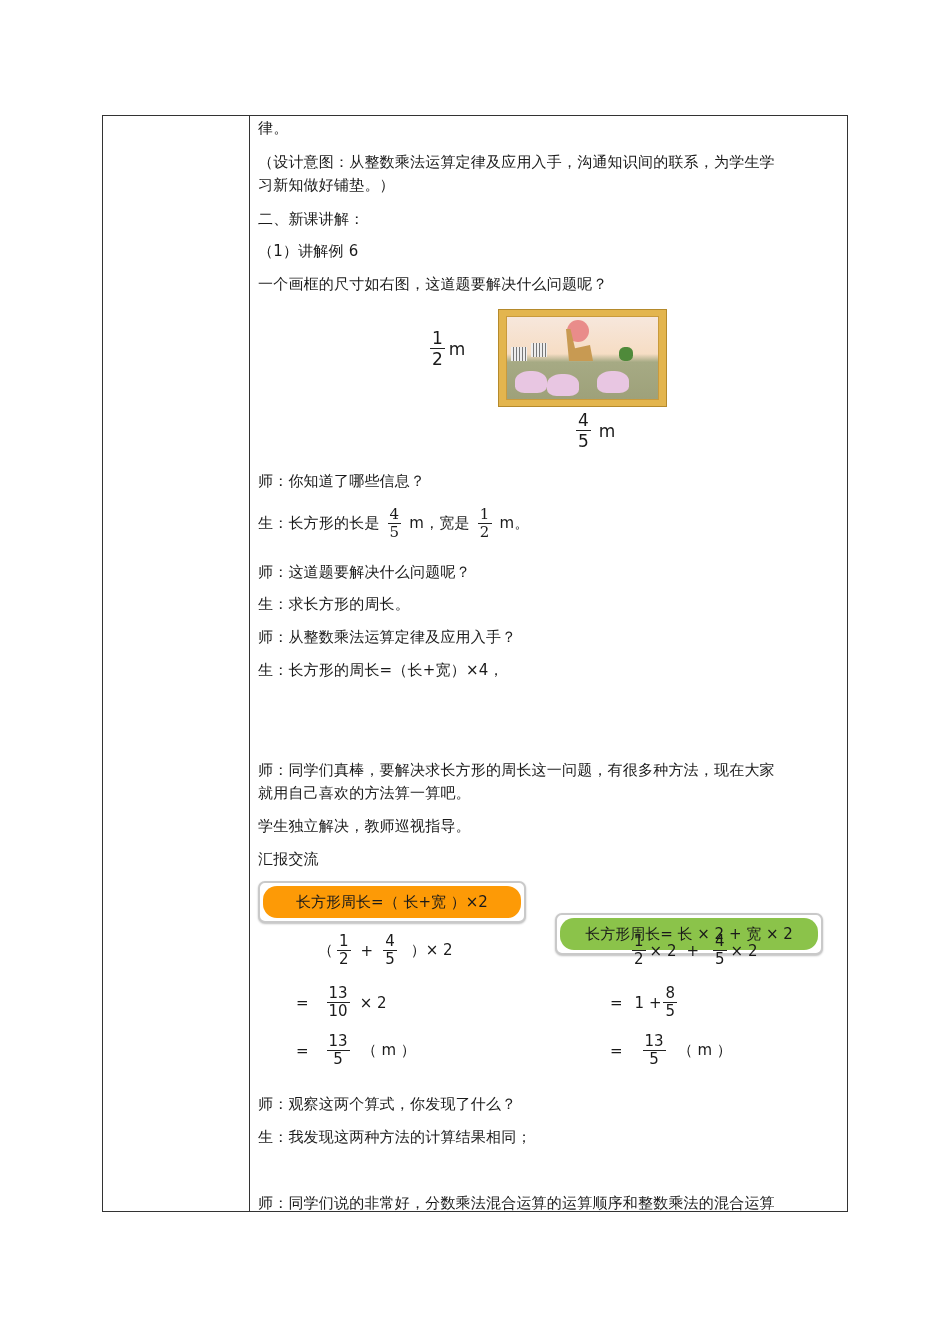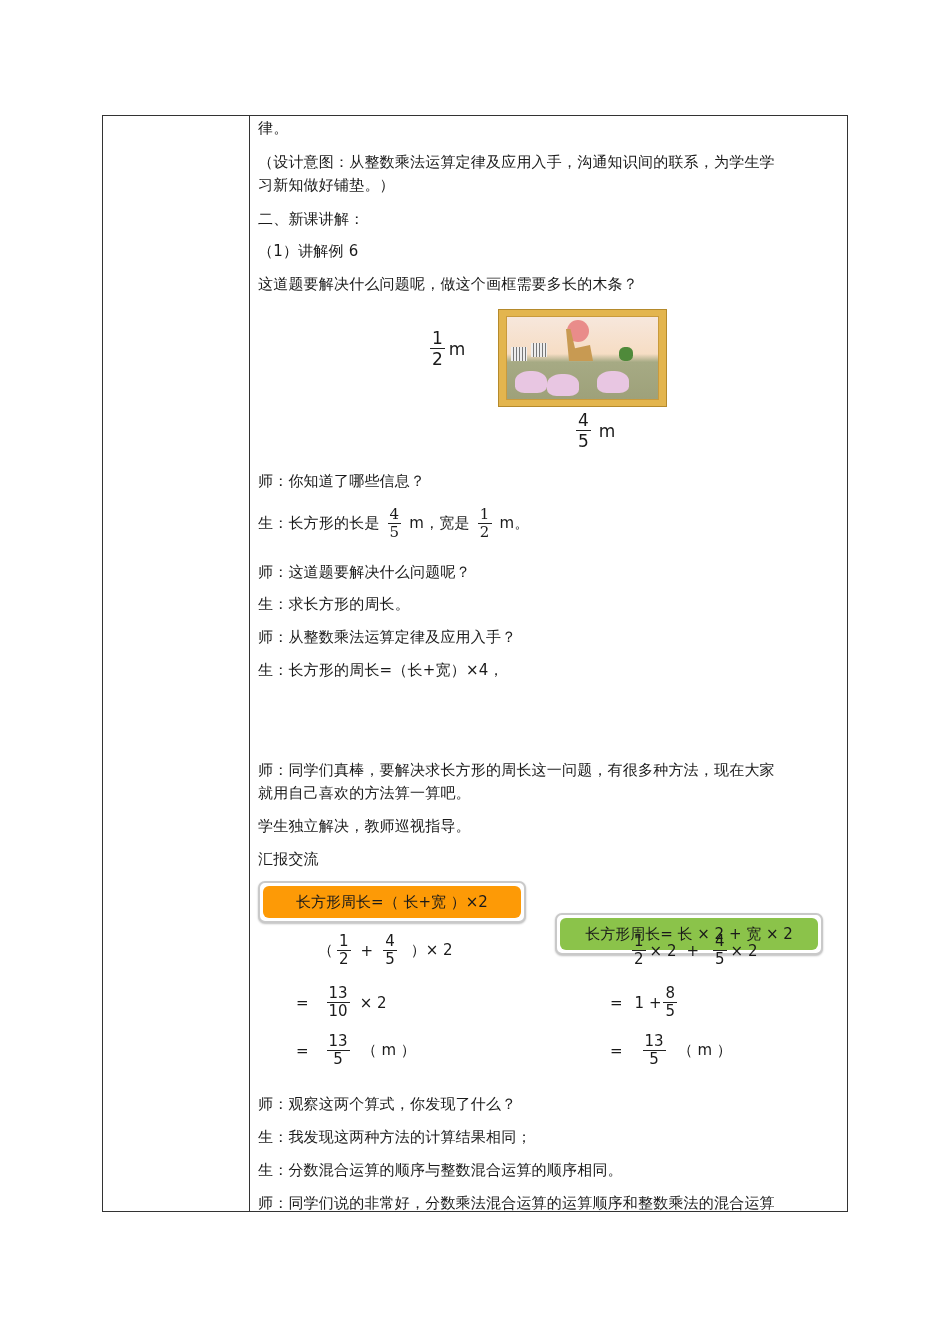--- a/index.html
+++ b/index.html
@@ -22,38 +22,38 @@
   .frame-inner { position: absolute; left: 7px; top: 6px; right: 7px; bottom: 6px;
                  background: linear-gradient(#f7e7dc 0%, #f6ddc4 45%, #a6aa84 55%, #9ea17a 100%);
                  border: 1px solid #c99a3c; overflow: hidden; }
   .sun { position: absolute; left: 60px; top: 3px; width: 22px; height: 22px; border-radius: 50%; background: #e98c8a; }
   .giraffe { position: absolute; left: 56px; top: 12px; width: 30px; height: 32px; background: #c89a52; clip-path: polygon(10% 0,25% 0,40% 60%,90% 50%,100% 100%,20% 100%); }
   .elephant { position: absolute; bottom: 6px; width: 32px; height: 22px; border-radius: 45% 45% 30% 30%; background: #e8c6e2; }
   .zebra { position: absolute; top: 30px; width: 16px; height: 14px; background: repeating-linear-gradient(90deg,#eee 0 2px,#777 2px 3px); }
   .bush { position: absolute; left: 112px; top: 30px; width: 14px; height: 14px; background: #4f8a3a; border-radius: 40%; }
   .callout { position: absolute; height: 42px; box-sizing: border-box; border: 2px solid #c9c9c9; border-radius: 7px;
              background: #fff; box-shadow: 0 1px 2px rgba(0,0,0,0.25); padding: 3px; }
-  .callout-inner { height: 100%; border-radius: 6px; display: flex; align-items: center; justify-content: center;
+  .callout-inner { height: 100%; border-radius: 14px; display: flex; align-items: center; justify-content: center;
                    font-size: 15px; color: #1a1a1a; }
   .math { position: absolute; font-size: 15px; display: flex; align-items: center; white-space: nowrap; }
   .math span.op { margin: 0 6px; }
 </style>
 </head>
 <body>
 
 <div class="page-table">
   <div class="left-col"></div>
   <div class="right-col">
 
     <div class="p" style="top:1px">律。</div>
     <div class="p" style="top:35px">（设计意图：从整数乘法运算定律及应用入手，沟通知识间的联系，为学生学</div>
     <div class="p" style="top:58px">习新知做好铺垫。）</div>
     <div class="p" style="top:92px">二、新课讲解：</div>
     <div class="p" style="top:124px">（1）讲解例 6</div>
-    <div class="p" style="top:157px">这道题要解决什么问题呢，做这个画框需要多长的木条？</div>
+    <div class="p" style="top:157px">一个画框的尺寸如右图，这道题要解决什么问题呢？</div>
 
     <div class="figure" style="left:0;top:0;">
       <div class="math" style="left:176px;top:212px;">
         <span class="frac big">
             <span class="num">1</span>
             <span>2</span>
           </span>
         <span style="font-size:17px">m</span>
       </div>
       <div class="frame">
@@ -161,16 +161,15 @@
       <span>=</span>
       <span class="frac" style="margin-left:20px">
           <span class="num">13</span>
           <span>5</span>
         </span>
       <span style="margin-left:8px">（ m ）</span>
     </div>
 
     <div class="p" style="top:977px">师：观察这两个算式，你发现了什么？</div>
     <div class="p" style="top:1010px">生：我发现这两种方法的计算结果相同；</div>
-    <div class="p" style="top:1043px">生：分数混合运算的顺序与整数混合运算的顺序相同。</div>
     <div class="p" style="top:1076px">师：同学们说的非常好，分数乘法混合运算的运算顺序和整数乘法的混合运算</div>
   </div>
 </div>
 
 </body></html>

